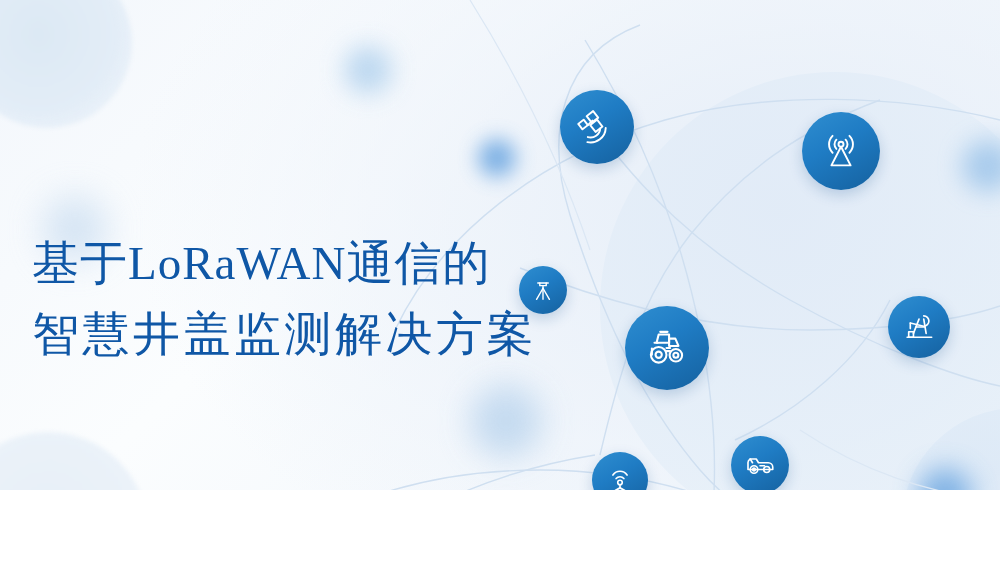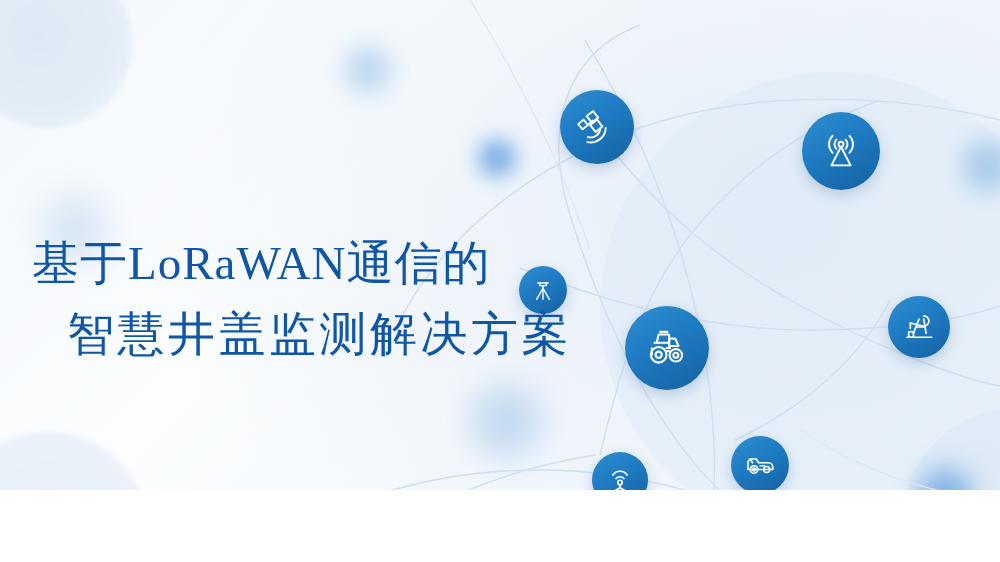--- a/index.html
+++ b/index.html
@@ -99,21 +99,21 @@
     width: 540px;
   }
   .title-line {
     font-family: "Liberation Serif", "DejaVu Serif", serif;
     font-size: 47px;
     line-height: 1.52;
     letter-spacing: 1px;
     color: #0f57a6;
     white-space: nowrap;
   }
-  .title-line.l2 { letter-spacing: 3.5px; text-align: right; }
+  .title-line.l2 { letter-spacing: 3.5px; }
 </style>
 </head>
 <body>
 
 <div id="slide">
 
   <div class="blob blob-tl"></div>
   <div class="blob blob-bl"></div>
   <div class="sphere sphere-main"></div>
   <div class="sphere sphere-br"></div>

